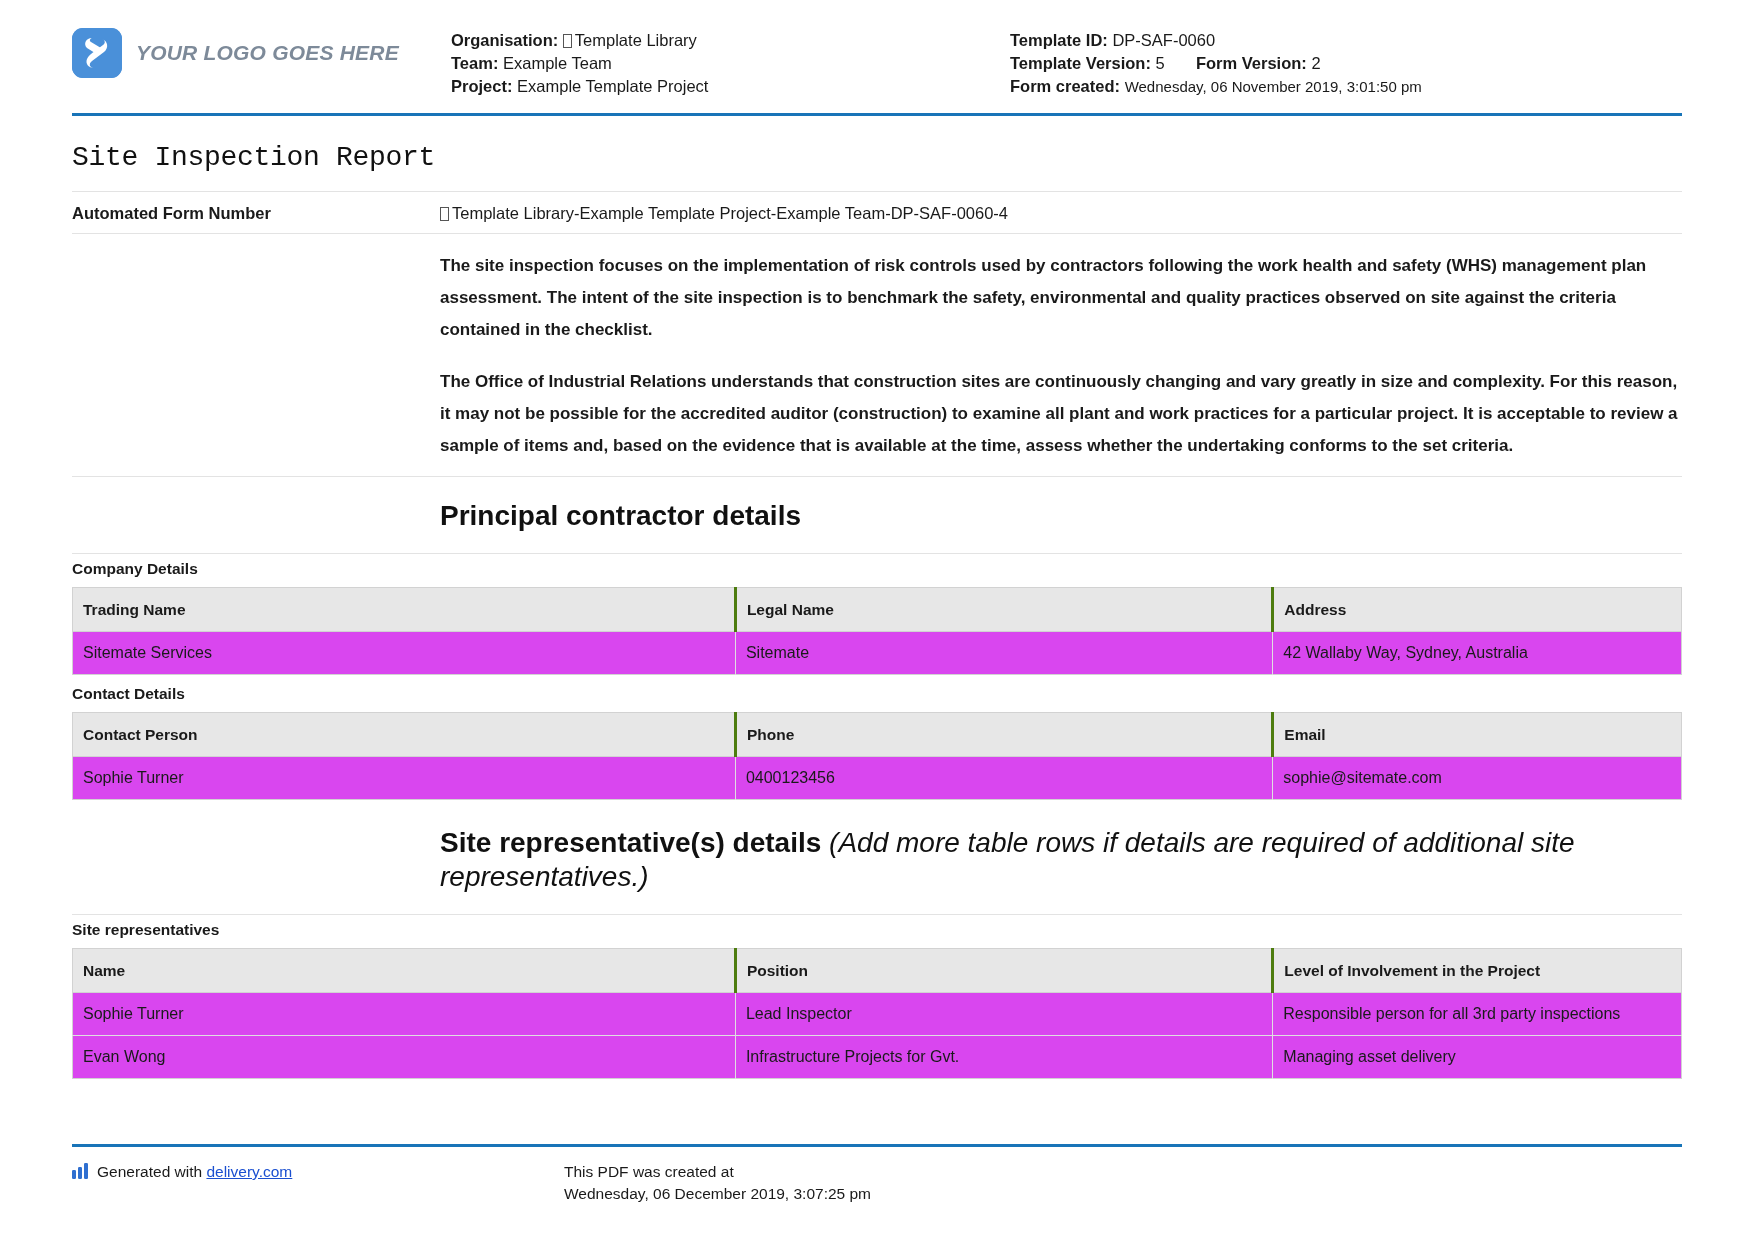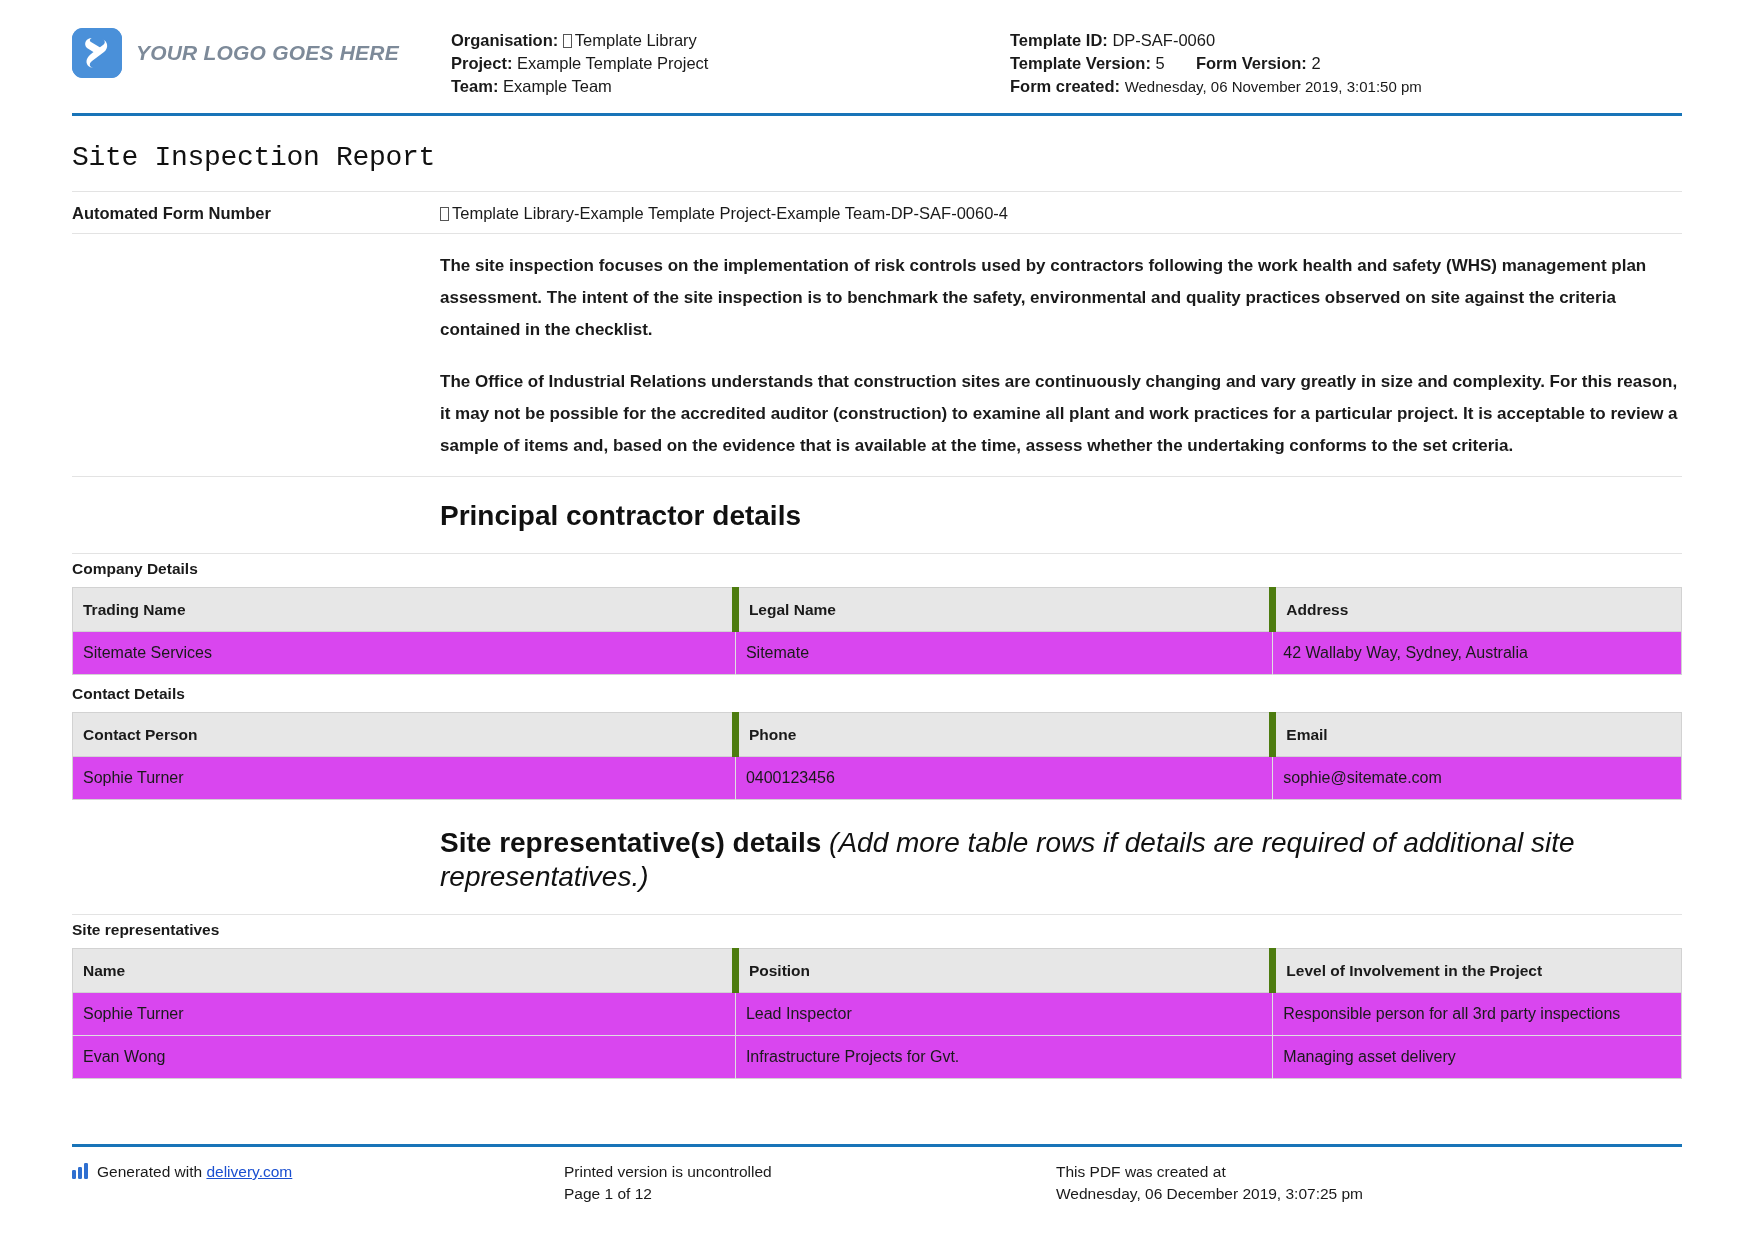--- a/index.html
+++ b/index.html
@@ -162,21 +162,21 @@
   }
   table.data col.c1 { width: 41.2%; }
   table.data col.c2 { width: 33.4%; }
   table.data col.c3 { width: 25.4%; }
   table.data th {
     background: #e7e7e7;
     text-align: left;
     font-size: 15.5px;
     font-weight: bold;
     padding: 13px 10px 12px 10px;
-    border-right: 7px solid #4d7c0f;
+    border-right: 3px solid #4d7c0f;
     border-bottom: 1px solid #d2d2d2;
     color: #1a1a1a;
   }
   table.data td {
     font-size: 16px;
     padding: 12px 10px 12px 10px;
     border-right: 1px solid #e0e0e0;
     border-bottom: 1px solid #e0e0e0;
     color: #1a1a1a;
     background: #d946ef;
@@ -229,26 +229,26 @@
       </div>
       <div class="logo-text">YOUR LOGO GOES HERE</div>
     </div>
 
     <div class="meta-col">
       <div class="meta-line">
         <b>Organisation:</b>
         <span class="tofu"></span><span class="val">Template Library</span>
       </div>
       <div class="meta-line">
+        <b>Team:</b>
+        <span class="val">Example Team</span>
+      </div>
+      <div class="meta-line">
         <b>Project:</b>
         <span class="val">Example Template Project</span>
-      </div>
-      <div class="meta-line">
-        <b>Team:</b>
-        <span class="val">Example Team</span>
       </div>
     </div>
 
     <div class="meta-col right">
       <div class="meta-line">
         <b>Template ID:</b>
         <span class="val">DP-SAF-0060</span>
       </div>
       <div class="meta-line">
         <b>Template Version:</b>
@@ -392,24 +392,20 @@
       <div class="f-col-1">
         <span class="bar-icon">
           <svg width="17" height="16" viewBox="0 0 17 16" aria-hidden="true">
             <rect x="0" y="7" width="4" height="9" rx="1.2" fill="#2f6fd0"></rect>
             <rect x="6" y="4" width="4" height="12" rx="1.2" fill="#2f6fd0"></rect>
             <rect x="12" y="0" width="4" height="16" rx="1.2" fill="#2f6fd0"></rect>
           </svg>
         </span>
         <span class="footer-text"><span>Generated with </span><a class="link" href="#">delivery.com</a></span>
       </div>
-      <div class="f-col-2">
-        <div class="footer-text">Printed version is uncontrolled</div>
-        <div class="footer-text">Page 1 of 12</div>
-      </div>
       <div class="f-col-3">
         <div class="footer-text">This PDF was created at</div>
         <div class="footer-text">Wednesday, 06 December 2019, 3:07:25 pm</div>
       </div>
     </div>
   </div>
 
 </div>
 
 </body></html>

